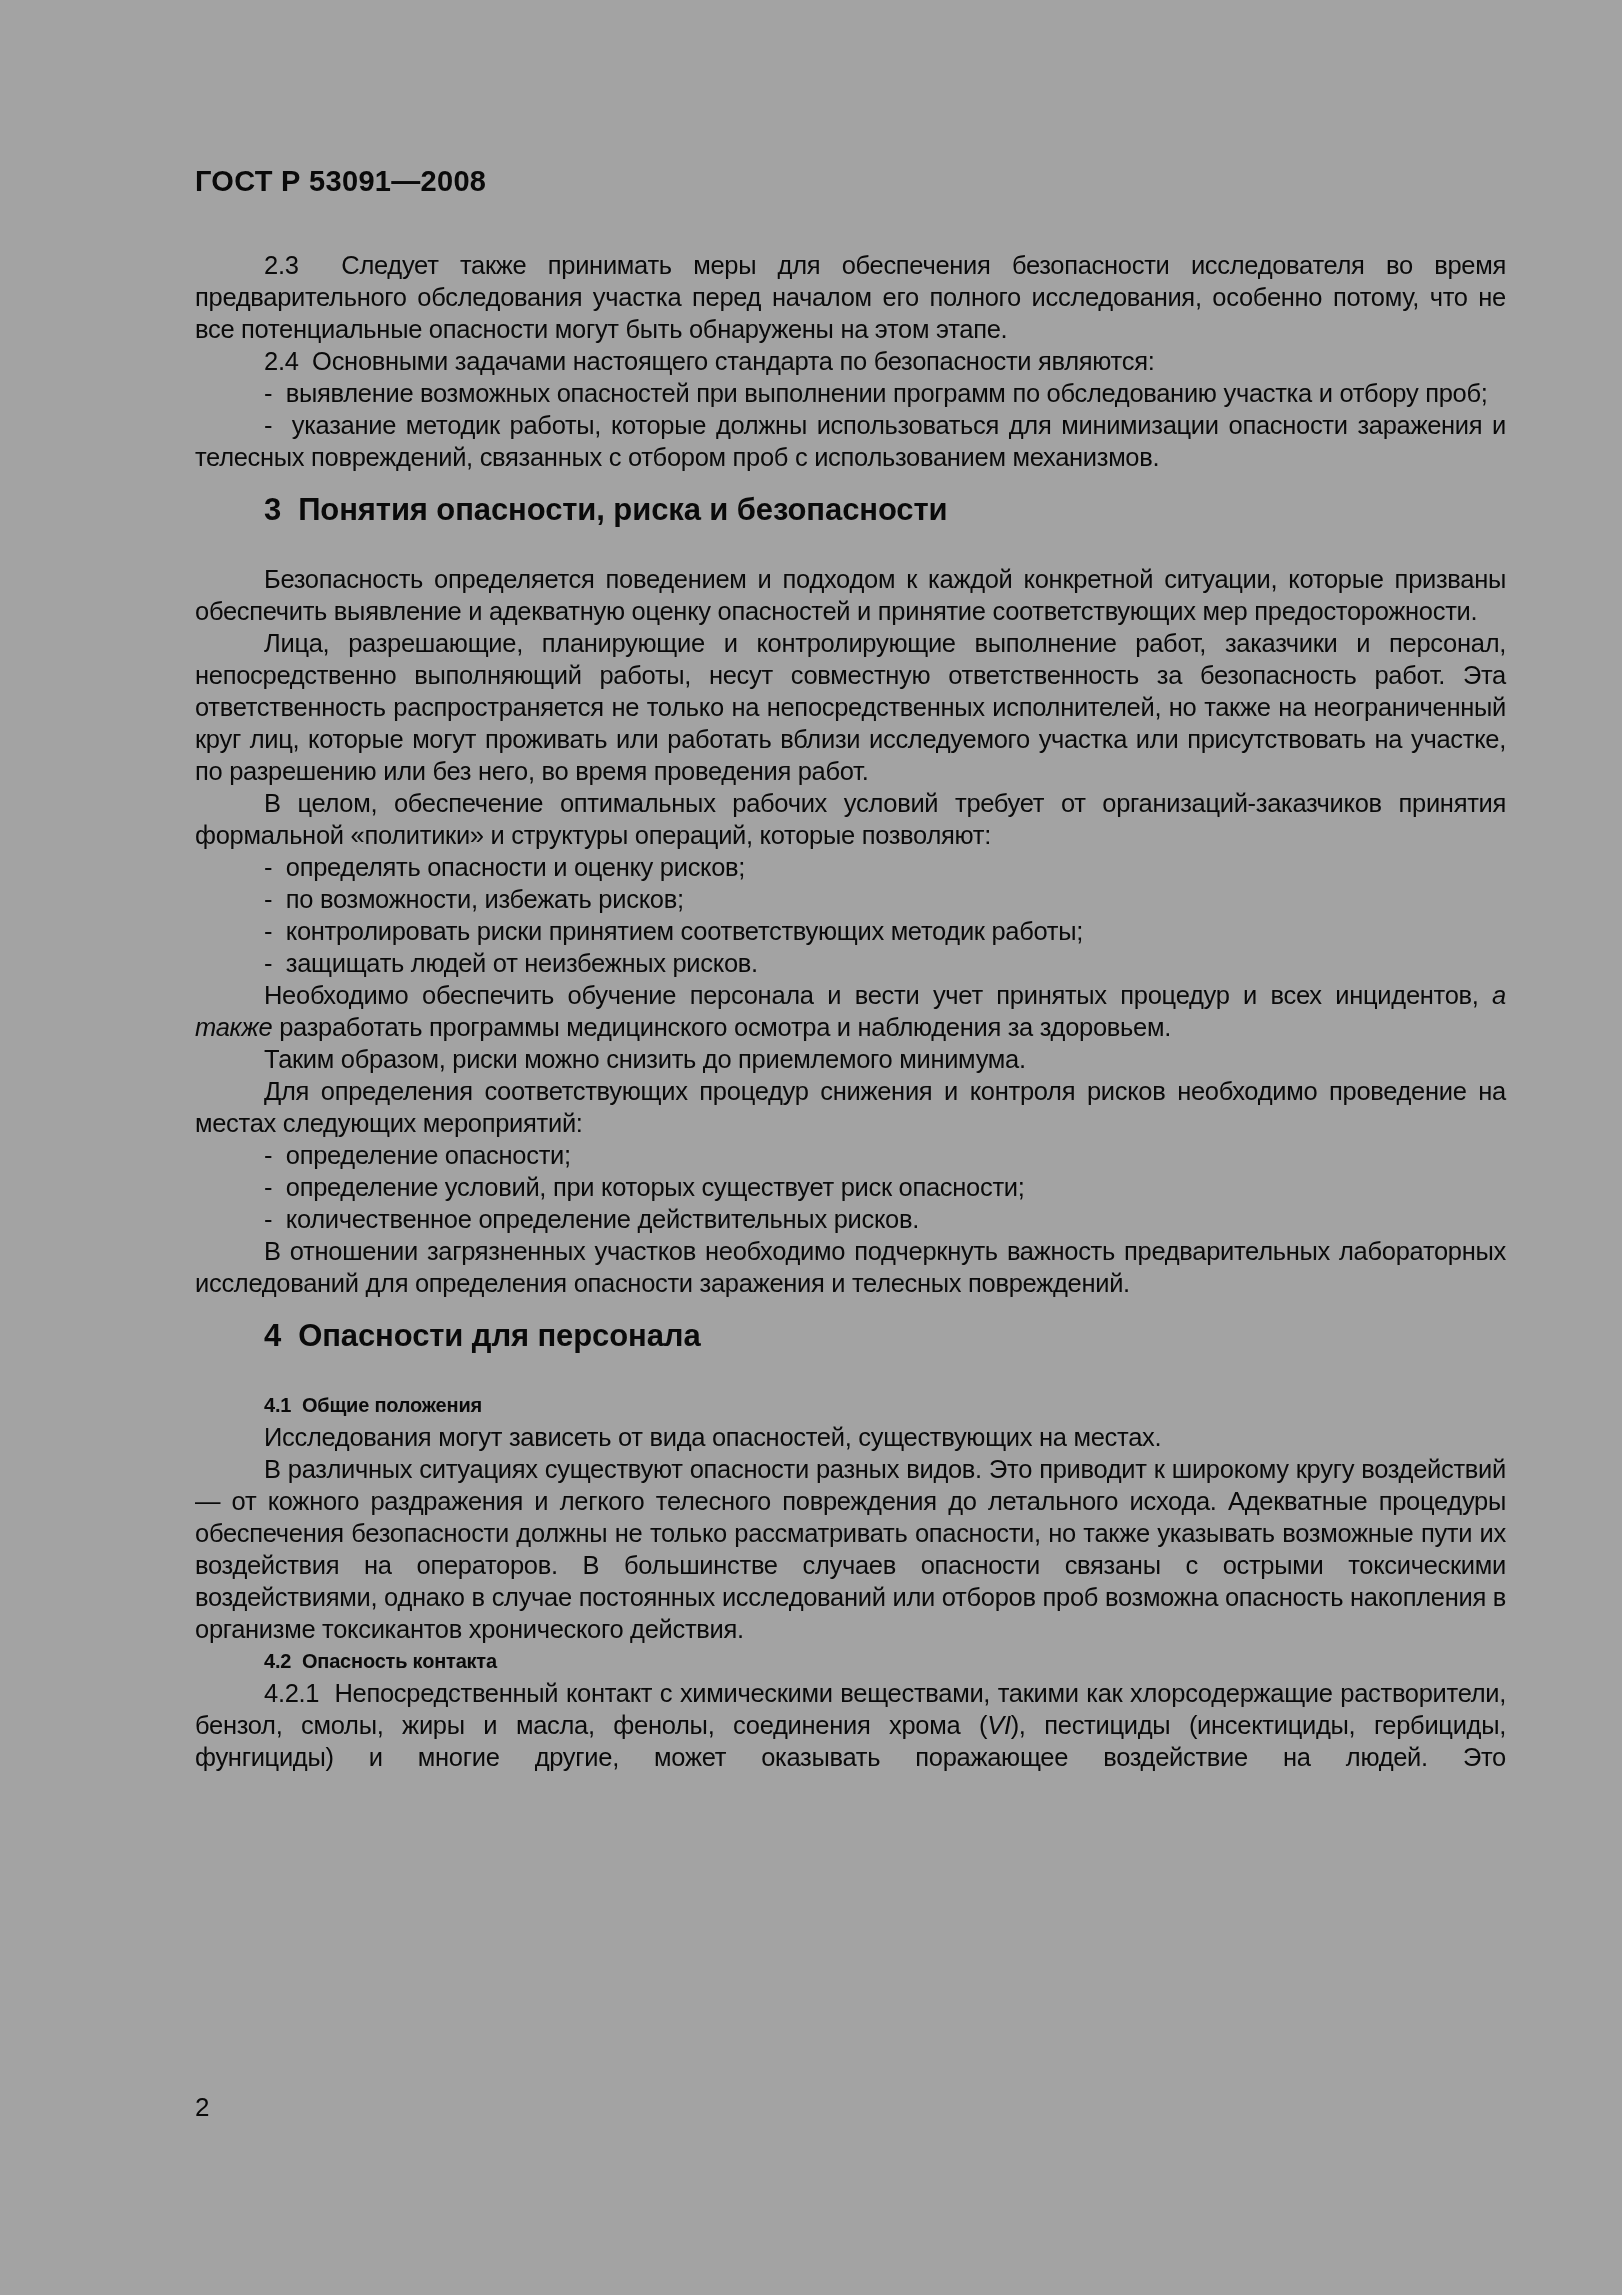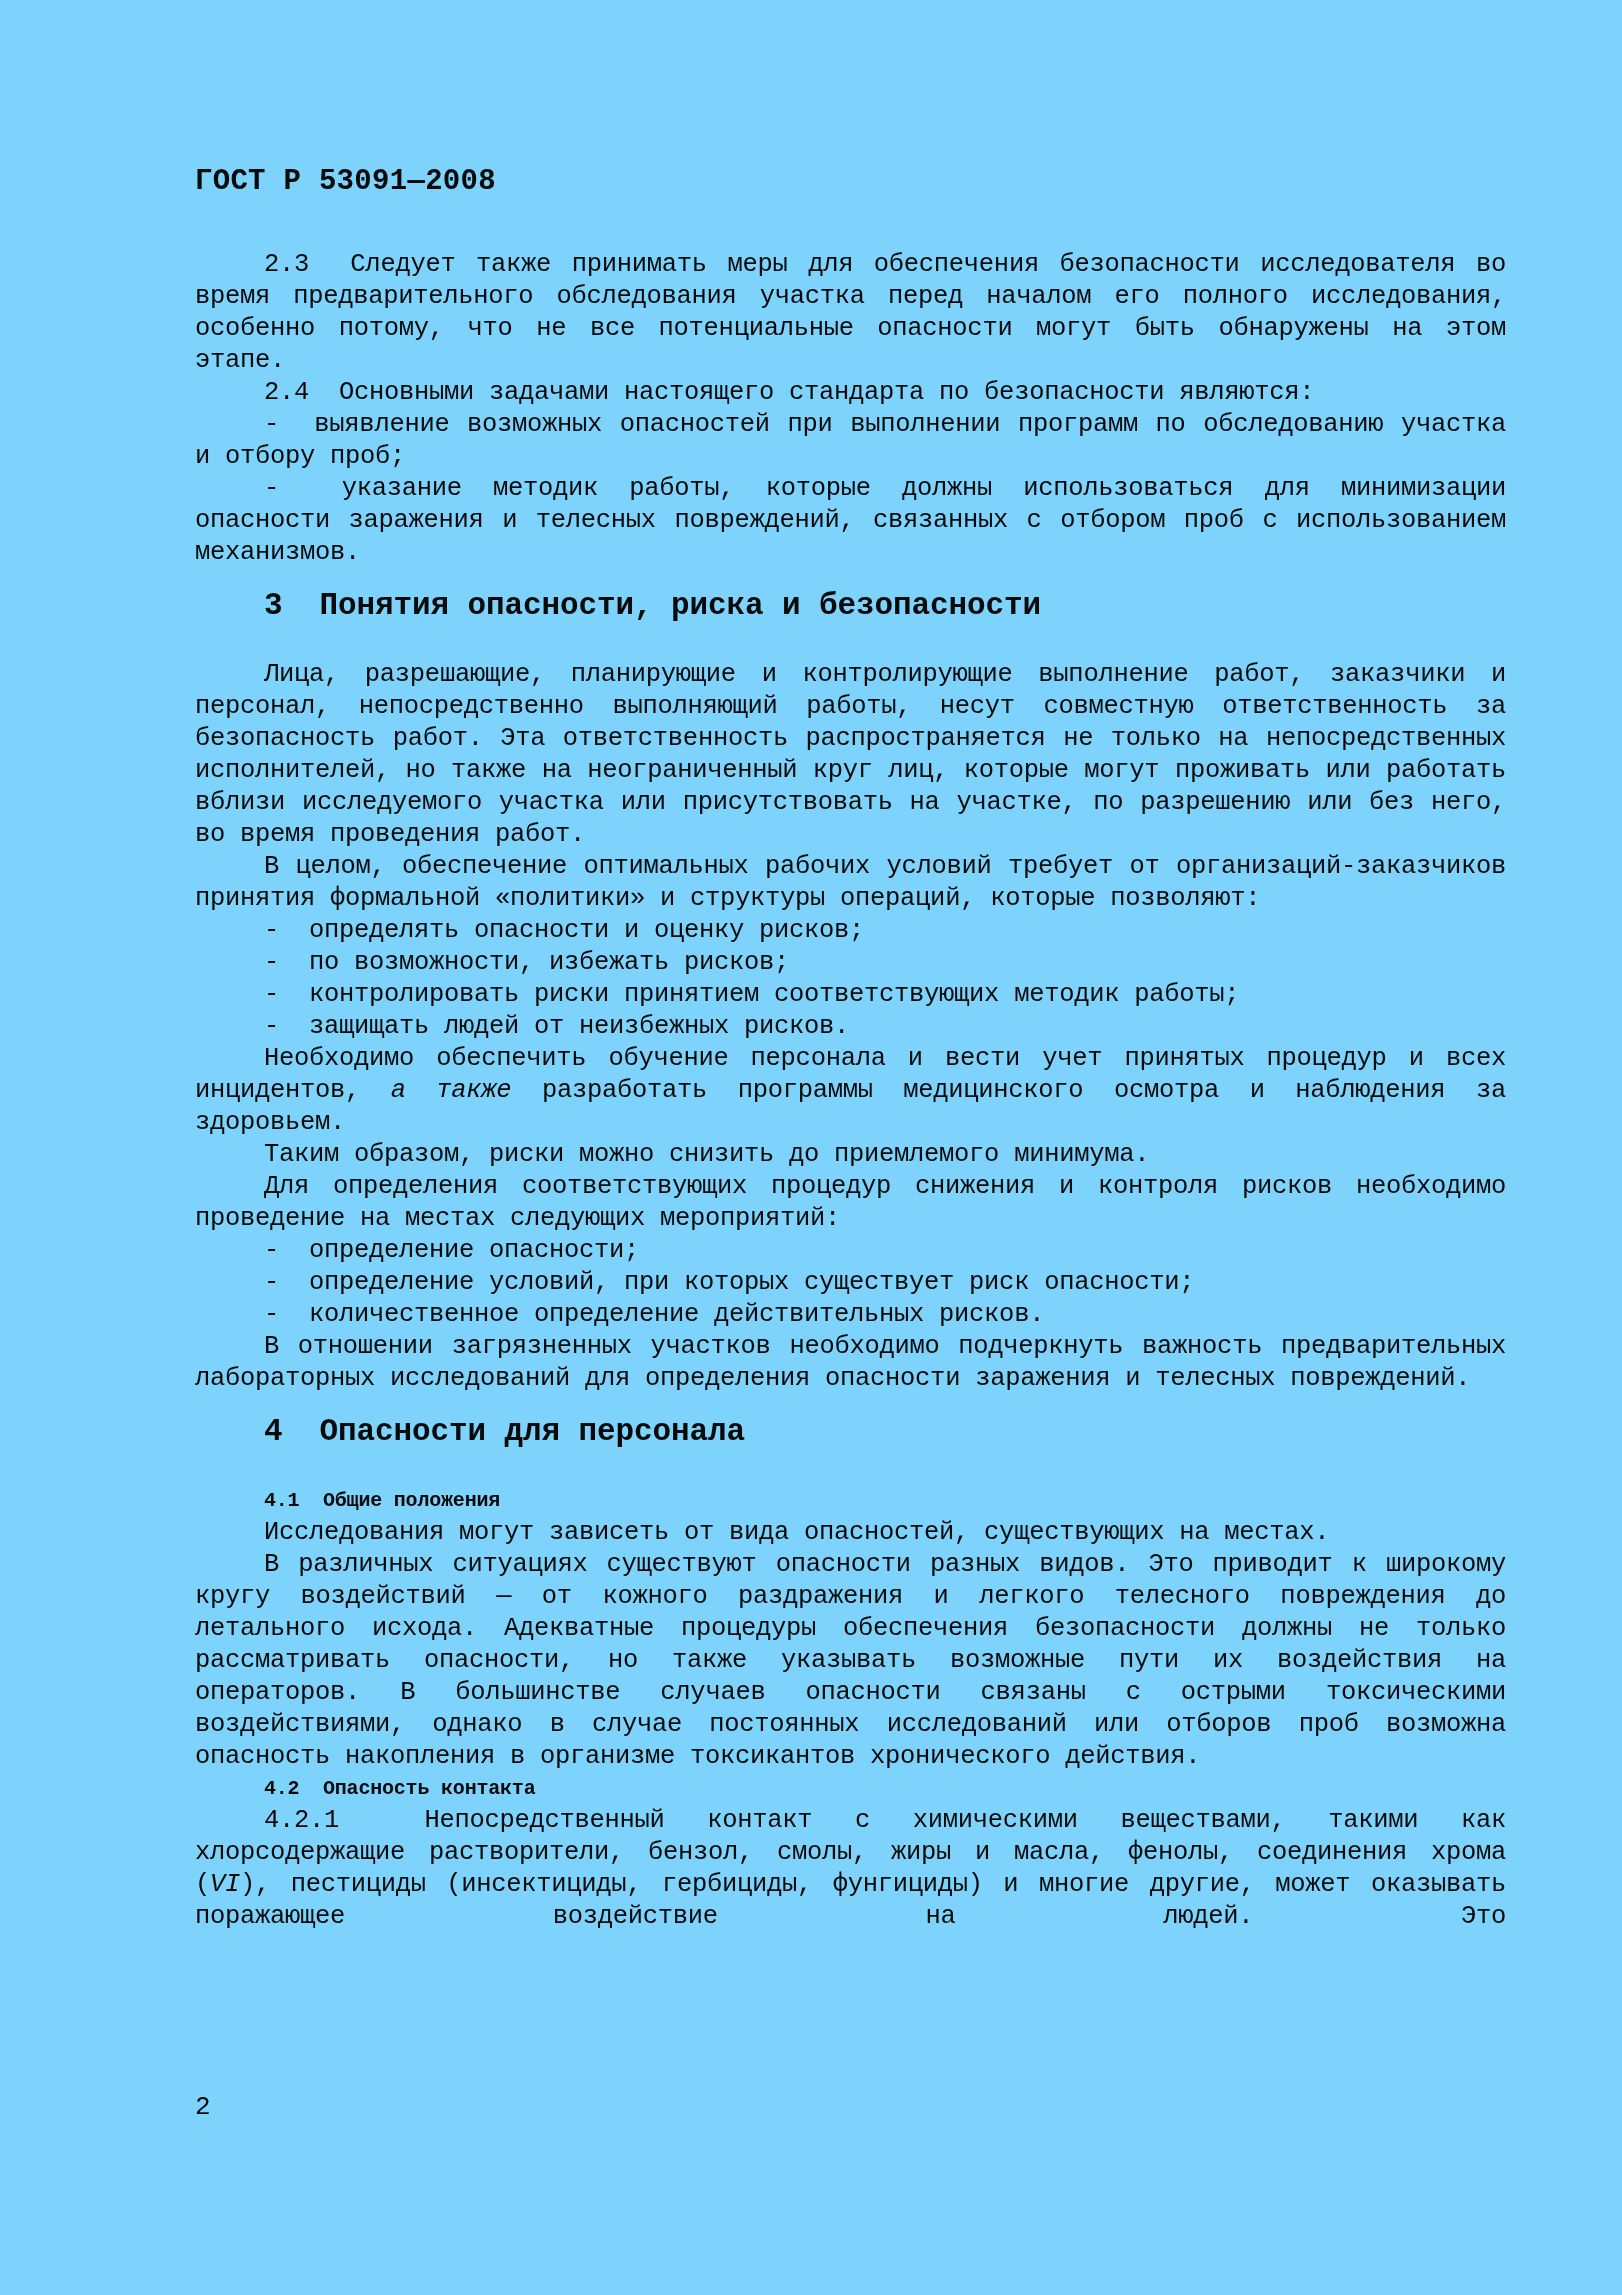--- a/index.html
+++ b/index.html
@@ -1,21 +1,21 @@
 <!DOCTYPE html>
 <html lang="ru" style="font-size:10.5px"><head>
 <meta charset="utf-8">
 <style>
   html,body{margin:0;padding:0;background:#ffffff;}
   .page{
     position:relative;
     width:1623px;height:2295px;
-    background:#7dd3fc;
+    background:#a3a3a3;
     overflow:hidden;
-    font-family:Liberation Mono, monospace;
+    font-family:Liberation Sans, sans-serif;
     color:#0a0a0a;
   }
   .content{
     position:absolute;
     left:195px;top:165px;
     width:1311px;
   }
   .doc-header{
     font-size:29px;
     font-weight:bold;
@@ -64,20 +64,21 @@
 
 <div class="page">
   <div class="content">
     <div class="doc-header">ГОСТ Р 53091—2008</div>
     <div>
         <p class="para"><span>2.3&nbsp; Следует также принимать меры для обеспечения безопасности исследователя во время предварительного обследования участка перед началом его полного исследования, особенно потому, что не все потенциальные опасности могут быть обнаружены на этом этапе.</span></p>
         <p class="para"><span>2.4&nbsp; Основными задачами настоящего стандарта по безопасности являются:</span></p>
         <p class="para"><span>-&nbsp; выявление возможных опасностей при выполнении программ по обследованию участка и отбору проб;</span></p>
         <p class="para"><span>-&nbsp; указание методик работы, которые должны использоваться для минимизации опасности заражения и телесных повреждений, связанных с отбором проб с использованием механизмов.</span></p>
         <div class="h2"><span>3&nbsp; Понятия опасности, риска и безопасности</span></div>
+        <p class="para"><span>Безопасность определяется поведением и подходом к каждой конкретной ситуации, которые призваны обеспечить выявление и адекватную оценку опасностей и принятие соответствующих мер предосторожности.</span></p>
         <p class="para"><span>Лица, разрешающие, планирующие и контролирующие выполнение работ, заказчики и персонал, непосредственно выполняющий работы, несут совместную ответственность за безопасность работ. Эта ответственность распространяется не только на непосредственных исполнителей, но также на неограниченный круг лиц, которые могут проживать или работать вблизи исследуемого участка или присутствовать на участке, по разрешению или без него, во время проведения работ.</span></p>
         <p class="para"><span>В целом, обеспечение оптимальных рабочих условий требует от организаций-заказчиков принятия формальной «политики» и структуры операций, которые позволяют:</span></p>
         <p class="para"><span>-&nbsp; определять опасности и оценку рисков;</span></p>
         <p class="para"><span>-&nbsp; по возможности, избежать рисков;</span></p>
         <p class="para"><span>-&nbsp; контролировать риски принятием соответствующих методик работы;</span></p>
         <p class="para"><span>-&nbsp; защищать людей от неизбежных рисков.</span></p>
         <p class="para"><span>Необходимо обеспечить обучение персонала и вести учет принятых процедур и всех инцидентов, </span><span class="it">а также</span><span> разработать программы медицинского осмотра и наблюдения за здоровьем.</span></p>
         <p class="para"><span>Таким образом, риски можно снизить до приемлемого минимума.</span></p>
         <p class="para"><span>Для определения соответствующих процедур снижения и контроля рисков необходимо проведение на местах следующих мероприятий:</span></p>
         <p class="para"><span>-&nbsp; определение опасности;</span></p>

